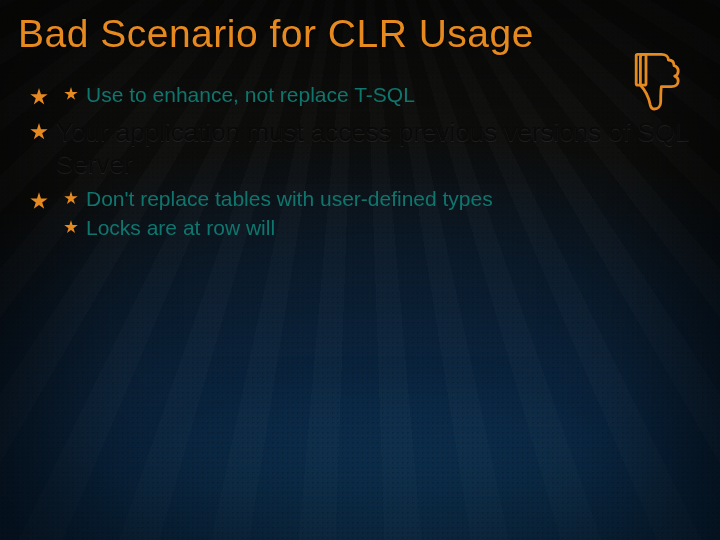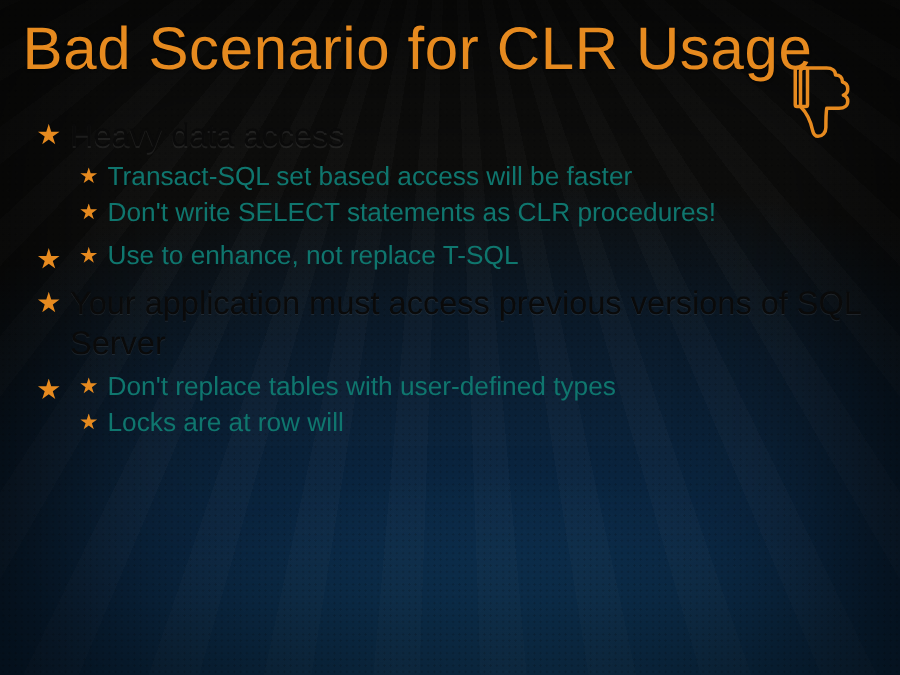--- a/index.html
+++ b/index.html
@@ -38,21 +38,21 @@
     position: absolute; inset: 0;
     box-shadow: inset 0 0 120px 40px rgba(0,0,0,0.6);
     pointer-events: none;
   }
   .slide {
     position: relative;
     width: 720px; height: 540px;
     padding: 10px 26px 10px 18px;
   }
   h1.title {
-    font-size: 48px;
+    font-size: 39px;
     font-weight: 400;
     color: #e68a1f;
     text-shadow: 0 1px 2px rgba(0,0,0,0.6);
     letter-spacing: 0.5px;
     margin-bottom: 26px;
     margin-top: 2px;
   }
   .thumb {
     position: absolute;
     top: 46px; right: 18px;
@@ -117,27 +117,20 @@
     <svg viewBox="0 0 100 100">
       <g fill="none" stroke="#e68a1f" stroke-width="4" stroke-linejoin="round" stroke-linecap="round">
         <path d="M28 12 h14 c6 0 10 3 10 8 c5 0 8 3 8 8 c4 1 6 4 6 8 c0 3 -2 6 -5 7 c3 1 5 4 5 7 c0 5 -4 8 -10 8 h-14 c-1 6 -1 14 -1 22 c0 6 -4 10 -9 10 c-3 0 -5 -2 -6 -6 c-2 -10 -6 -20 -14 -28 v-40 c0 -2 2 -4 4 -4 z"></path>
         <rect x="6" y="12" width="14" height="44" rx="2"></rect>
       </g>
     </svg>
   </div>
 
   <ul class="lvl1">
     <li>
-      <span class="txt">Heavy data access</span>
-      <ul class="lvl2">
-        <li><span class="txt">Transact-SQL set based access will be faster</span></li>
-        <li><span class="txt">Don't write SELECT statements as CLR procedures!</span></li>
-      </ul>
-    </li>
-    <li>
       <ul class="lvl2">
         <li><span class="txt">Use to enhance, not replace T-SQL</span></li>
       </ul>
     </li>
     <li>
       <span class="txt">Your application must access previous versions of SQL Server</span>
     </li>
     <li>
       <ul class="lvl2">
         <li><span class="txt">Don't replace tables with user-defined types</span></li>

